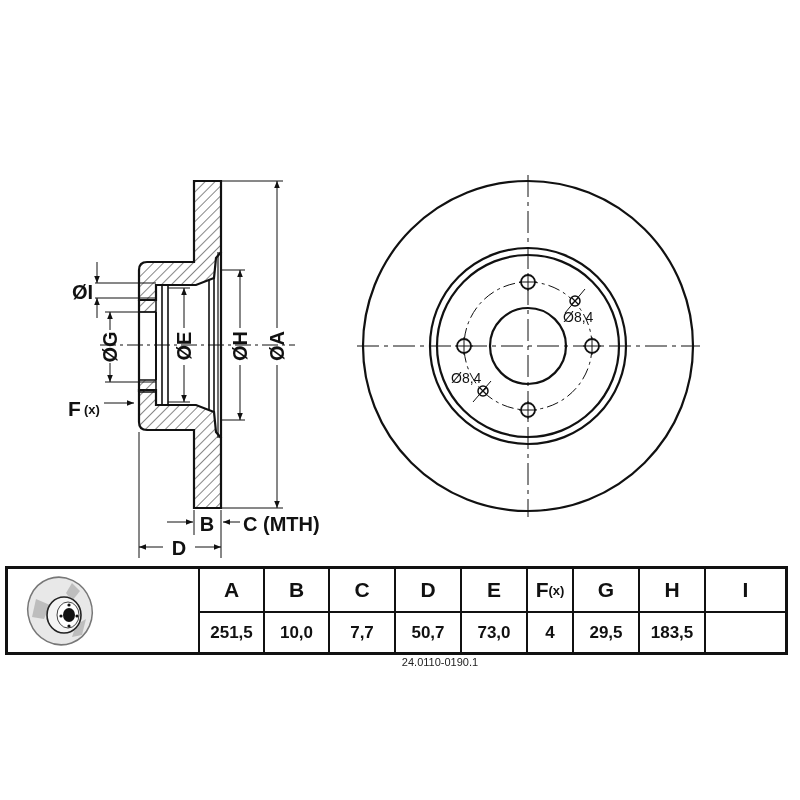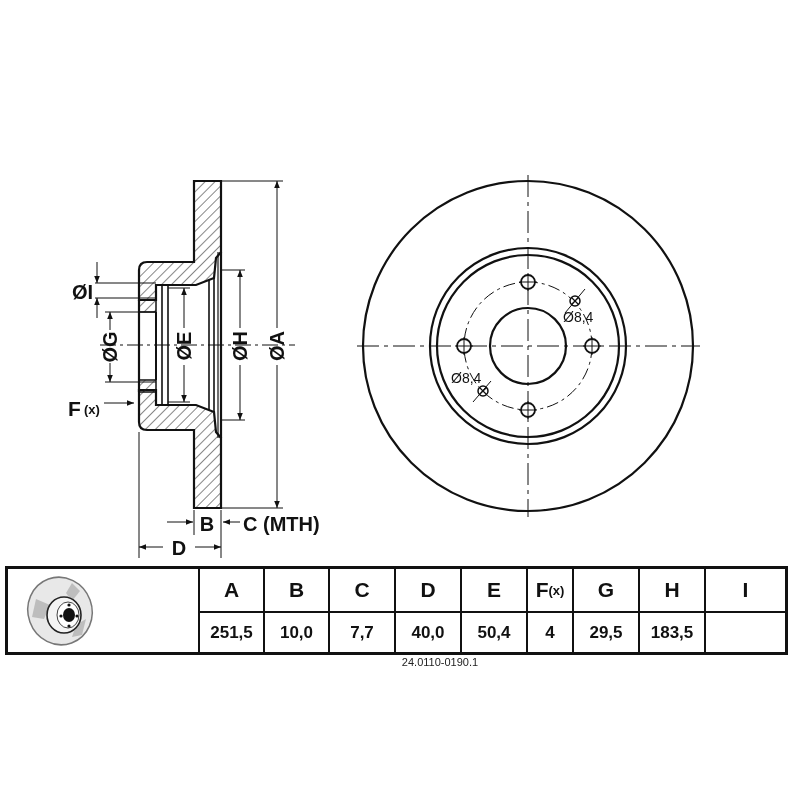--- a/index.html
+++ b/index.html
@@ -170,25 +170,25 @@
     <div class="col" style="width:63px">
       <div class="hcell">B</div>
       <div class="vcell">10,0</div>
     </div>
     <div class="col" style="width:64px">
       <div class="hcell">C</div>
       <div class="vcell">7,7</div>
     </div>
     <div class="col" style="width:64px">
       <div class="hcell">D</div>
-      <div class="vcell">40,0</div>
+      <div class="vcell">50,7</div>
     </div>
     <div class="col" style="width:64px">
       <div class="hcell">E</div>
-      <div class="vcell">50,4</div>
+      <div class="vcell">73,0</div>
     </div>
     <div class="col" style="width:44px">
       <div class="hcell">
           <span>F</span>
           <span class="fx-sub">(x)</span>
         </div>
       <div class="vcell">4</div>
     </div>
     <div class="col" style="width:64px">
       <div class="hcell">G</div>

